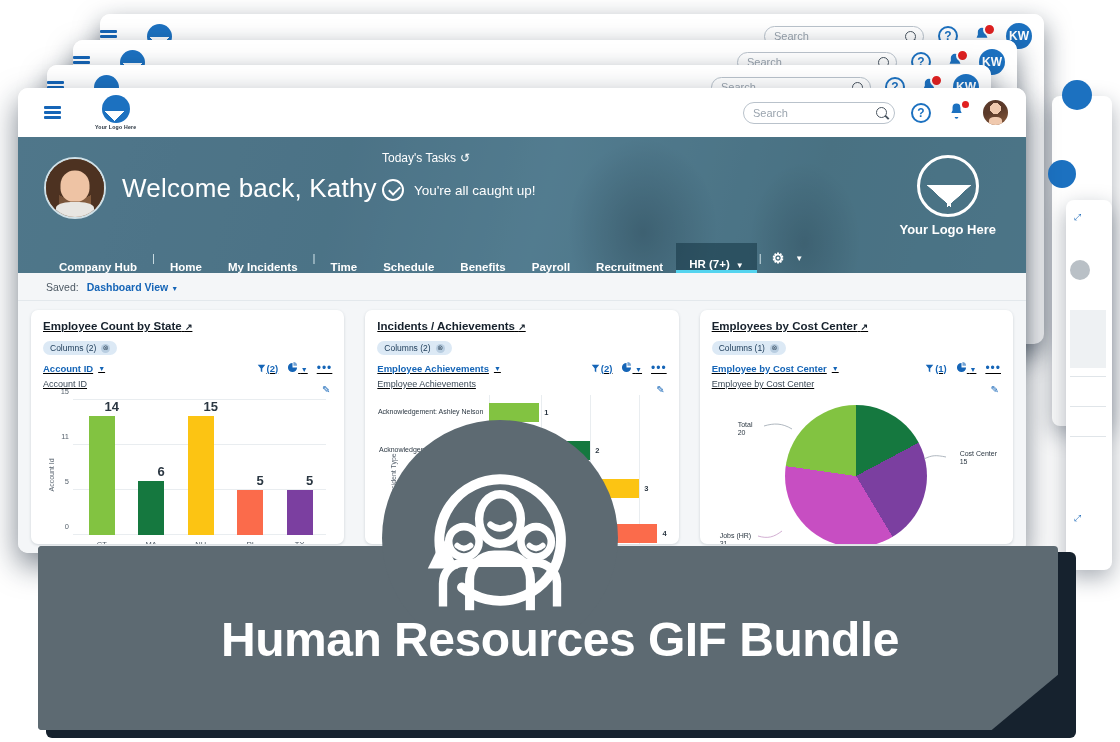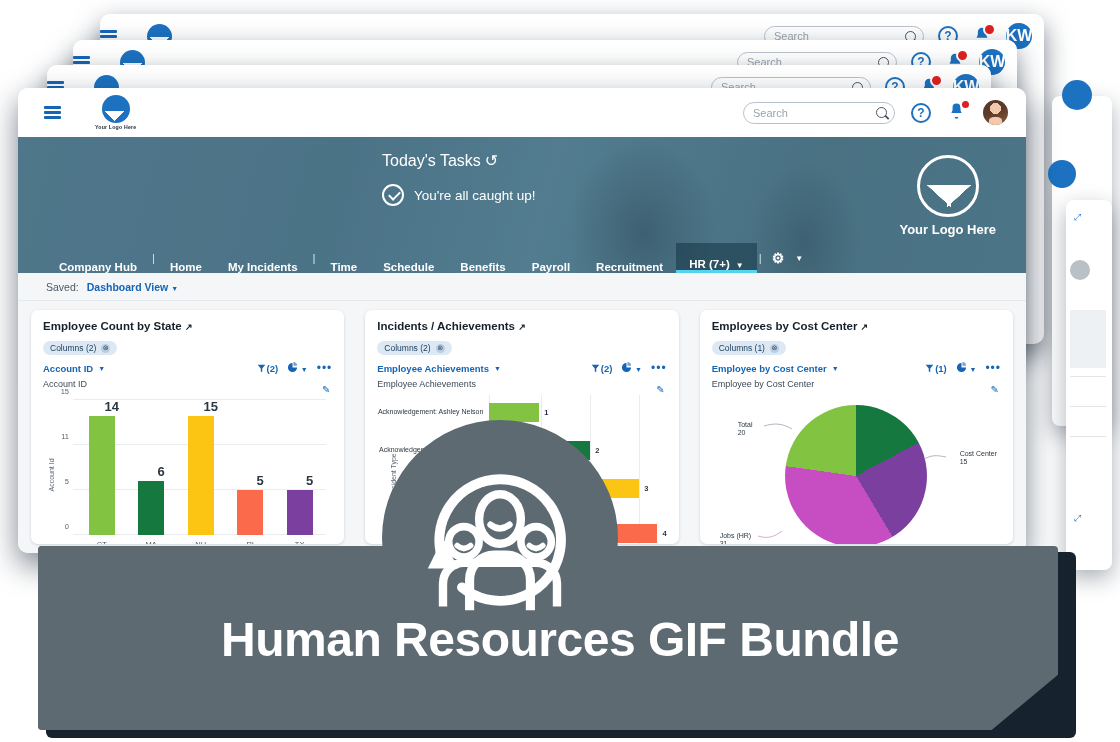--- a/index.html
+++ b/index.html
@@ -43,21 +43,21 @@
     align-items:center;justify-content:center;flex:0 0 auto;
   }
   .bell{ position:relative; width:20px;height:21px;flex:0 0 auto; }
   .bell svg{ display:block; }
   .bell .dot{
     position:absolute; top:-3px; right:-4px; width:13px;height:13px;border-radius:50%;
     background:#e02020; border:2px solid #fff;
   }
   .kw{
     width:26px;height:26px;border-radius:50%;background:#1c71c0;color:#fff;
-    font-size:16px;font-weight:bold;display:flex;align-items:center;justify-content:center;flex:0 0 auto;
+    font-size:12px;font-weight:bold;display:flex;align-items:center;justify-content:center;flex:0 0 auto;
   }
   .avatar-sm{
     width:25px;height:25px;border-radius:50%;overflow:hidden;flex:0 0 auto;
     background:radial-gradient(circle at 50% 34%, #f0c9ae 0 26%, transparent 27%),
                linear-gradient(160deg,#5b3a2a 0 45%, #8a5b3c 100%);
     position:relative;
   }
   .avatar-sm::after{
     content:""; position:absolute; left:24%; bottom:0; width:52%; height:34%;
     background:#f0c9ae; border-radius:40% 40% 0 0;
@@ -101,21 +101,21 @@
     background:
       radial-gradient(ellipse 58% 46% at 50% 22%, #4d3221 0 100%, transparent 100%),
       linear-gradient(90deg,#4d3221 0 22%, transparent 22% 78%, #4d3221 78% 100%);
   }
   #avatar-lg .body{
     position:absolute; bottom:0; left:18%; width:64%; height:26%;
     background:#e8e6e2; border-radius:40% 40% 0 0;
   }
   #welcome-text{ color:#fff; font-size:26px; font-weight:300; letter-spacing:.2px; white-space:nowrap; }
   #tasks{ position:absolute; left:364px; top:14px; color:#fff; }
-  #tasks .t-head{ font-size:16px; display:flex; gap:4px; align-items:center; }
+  #tasks .t-head{ font-size:12px; display:flex; gap:4px; align-items:center; }
   #tasks .t-row{ display:flex; align-items:center; gap:10px; margin-top:14px; }
   #tasks .chk{
     width:22px;height:22px;border:2px solid #fff;border-radius:50%;position:relative;flex:0 0 auto;
   }
   #tasks .chk::after{
     content:""; position:absolute; left:5px; top:5px; width:9px;height:5px;
     border-left:2px solid #fff; border-bottom:2px solid #fff; transform:rotate(-45deg);
   }
   #tasks .t-msg{ font-size:13.5px; }
   #hero-logo{ position:absolute; right:30px; top:18px; text-align:center; color:#fff; }
@@ -144,21 +144,21 @@
   #gear .gico{ font-size:14px; color:#fff; }
 
   
   #savedbar{
     height:28px; background:#f4f6f8; display:flex; align-items:center; gap:8px;
     padding-left:28px; font-size:10.5px; color:#4d5964; border-bottom:1px solid #e3e8ec;
   }
   #savedbar .val{ color:#1565b7; font-weight:bold; }
 
   
-  #dash{ background:#f4f6f8; height:252px; padding:9px 13px; display:flex; gap:21px; }
+  #dash{ background:#f4f6f8; height:252px; padding:9px 13px; display:flex; gap:21px;text-decoration:underline; }
   .card{
     background:#fff; border-radius:7px; box-shadow:0 1px 3px rgba(40,60,80,.18);
     flex:1 1 0; padding:10px 12px 0 12px; position:relative; overflow:hidden;
   }
   .card-title{ font-size:11.5px; font-weight:bold; color:#16212c; }
   .card-title .arrw{ font-size:9px; color:#16212c; }
   .chip{
     display:inline-flex; align-items:center; gap:5px; margin-top:9px;
     background:#dce9f5; color:#1b3a57; border-radius:10px; padding:2px 7px; font-size:8.5px;
   }
@@ -347,20 +347,28 @@
       <span class="dot" style="width:11px;height:11px;"></span>
     </span>
     <span class="avatar-sm" style="margin-left:16px;margin-right:18px;"></span>
   </div>
 
   <div id="hero">
     <div class="photo"></div>
     <div class="veil"></div>
     <div id="hero-inner">
 
+      <div id="welcome-wrap">
+        <div id="avatar-lg">
+          <div class="hair"></div>
+          <div class="face"></div>
+          <div class="body"></div>
+        </div>
+        <div id="welcome-text">Welcome back, Kathy</div>
+      </div>
 
       <div id="tasks">
         <div class="t-head">
           <span>Today's Tasks</span>
           <span>↺</span>
         </div>
         <div class="t-row">
           <span class="chk"></span>
           <span class="t-msg">You're all caught up!</span>
         </div>

